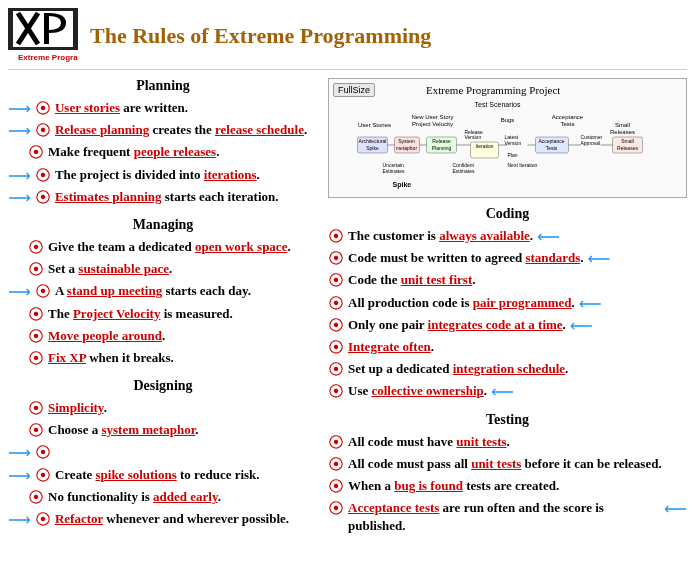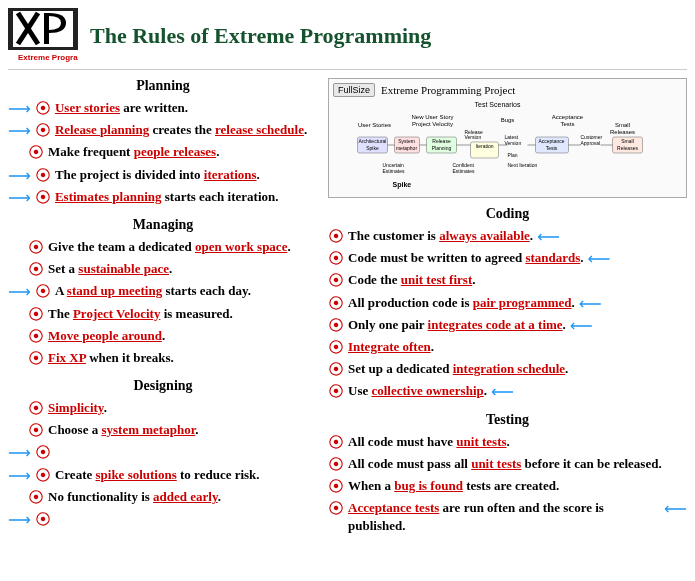--- a/index.html
+++ b/index.html
@@ -29,21 +29,21 @@
       margin-right: 12px;
       flex-shrink: 0;
     }
     .logo-svg {
       width: 70px;
       height: 55px;
     }
     .header-title {
       font-size: 22px;
       font-weight: bold;
-      color: #14532d;
+      color: #a16207;
       text-align: right;
     }
     
     .two-col {
       display: flex;
       gap: 10px;
     }
     .left-col {
       width: 310px;
       flex-shrink: 0;
@@ -106,20 +106,21 @@
       background: #fafafa;
       height: 120px;
       position: relative;
       overflow: hidden;
     }
     .diagram-title-row {
       display: flex;
       align-items: center;
       margin-bottom: 2px;
       font-size: 11px;
+      gap: 45px;
     }
     .fullsize-btn {
       background: #e8e8e8;
       border: 1px solid #999;
       border-radius: 2px;
       padding: 1px 4px;
       font-size: 9px;
       cursor: pointer;
       margin-right: 6px;
       display: flex;
@@ -256,20 +257,21 @@
             <span class="li-text">Create <a>spike solutions</a> to reduce risk.</span>
           </li>
           <li>
             <span style="width:20px;display:inline-block;flex-shrink:0;"></span>
             <span class="bullet-red">⦿</span>
             <span class="li-text">No functionality is <a>added early</a>.</span>
           </li>
           <li>
             <span class="arrow-left">⟶</span>
             <span class="bullet-red">⦿</span>
+            <span class="li-text"><a>Refactor</a> whenever and wherever possible.</span>
           </li>
         </ul>
       </div>
 
     </div>
 
     <div class="right-col">
 
       <div class="xp-diagram">
         <div class="diagram-title-row">

